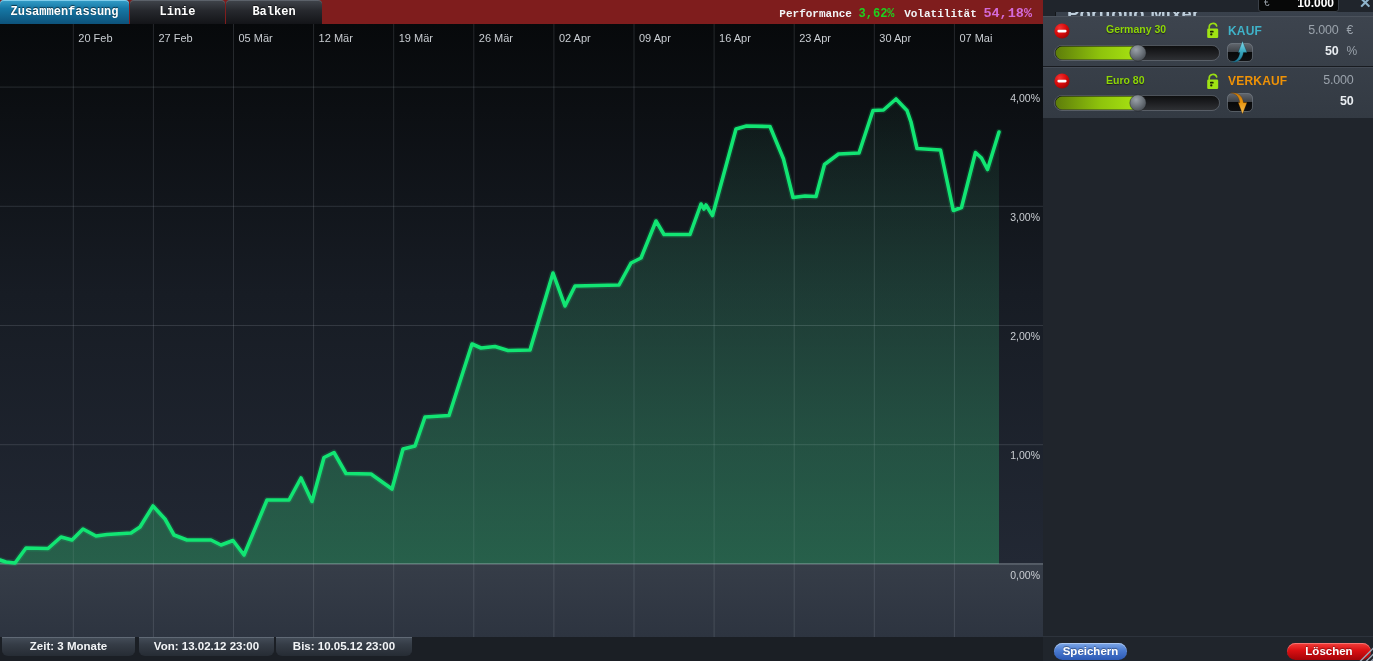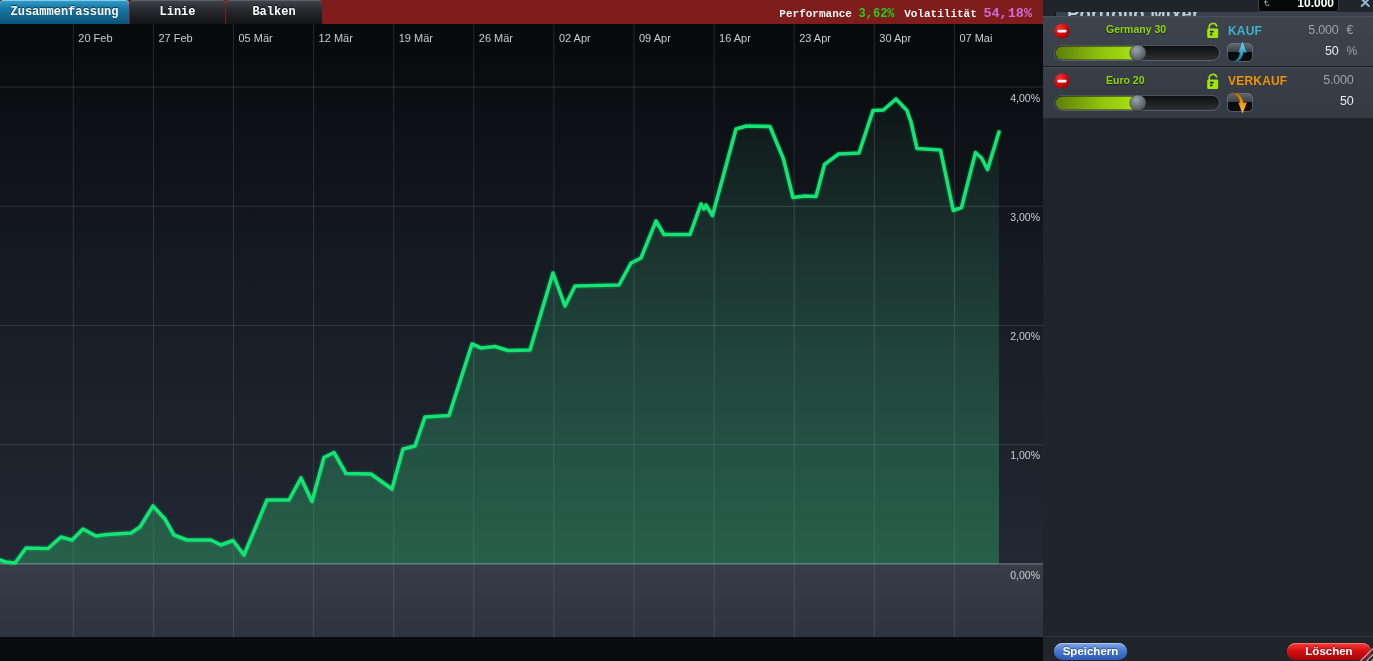--- a/index.html
+++ b/index.html
@@ -44,21 +44,21 @@
 #pinput .val { position:absolute; right:4px; top:4px; font-size:12px; font-weight:bold; color:#fff; }
 #pclose { position:absolute; left:316px; top:-6px; font-size:15px; font-weight:bold; color:#8fb4cc; }
 #prows { position:absolute; left:0; top:16px; width:330px; height:102px;
   background:linear-gradient(#3d444e,#333a43); box-shadow:inset 0 1px 0 #4b525c; }
 #rdiv { position:absolute; left:0; top:50px; width:330px; height:1px; background:#181b20;
   box-shadow:0 1px 0 #454c56; }
 .rname { position:absolute; left:35px; font-size:10.5px; font-weight:bold; color:#8ed607;
   text-shadow:0 1px 1px rgba(0,0,0,0.5);margin-left:28px; }
 .rside { position:absolute; left:185px; font-size:12px; font-weight:bold; letter-spacing:0.2px; }
 .amt { position:absolute; font-size:12.5px; letter-spacing:-0.2px; color:#9aa2ab; }
-.fifty { position:absolute; font-size:12.5px; font-weight:normal; letter-spacing:-0.2px; color:#e8ecf0; }
+.fifty { position:absolute; font-size:12.5px; font-weight:bold; letter-spacing:-0.2px; color:#e8ecf0; }
 .unit { position:absolute; left:303.5px; font-size:12px; color:#9aa2ab; }
 #pfoot { position:absolute; left:0; top:636px; width:330px; height:25px; border-top:1px solid #2d333c; }
 .btn { position:absolute; top:6px; height:17px; border-radius:8.5px; color:#fff; font-size:11.5px;
   font-weight:bold; text-align:center; line-height:17px; text-shadow:0 -1px 1px rgba(0,0,0,0.4); }
 #bsave { left:11px; width:73px; background:linear-gradient(#7fa9e8 0%,#4a7ad0 45%,#2c59b4 100%);
   box-shadow:inset 0 1px 0 rgba(200,220,250,0.6); }
 #bdel { left:244px; width:84px; background:linear-gradient(#f4403c 0%,#d90f12 45%,#a30408 100%);
   box-shadow:inset 0 1px 0 rgba(255,160,160,0.55); }
 #grip { position:absolute; right:0; bottom:0; width:16px; height:16px; }
 </style></head>
@@ -149,20 +149,25 @@
         <text x="959.4" y="17.5" class="dt">07 Mai</text>
       </g>
 <g>
         <text x="1040" y="77.7" class="pt" text-anchor="end">4,00%</text>
         <text x="1040" y="196.9" class="pt" text-anchor="end">3,00%</text>
         <text x="1040" y="316.1" class="pt" text-anchor="end">2,00%</text>
         <text x="1040" y="435.3" class="pt" text-anchor="end">1,00%</text>
         <text x="1040" y="554.5" class="pt" text-anchor="end">0,00%</text>
       </g>
 </svg>
+<div id="cfoot">
+  <div class="fbox" style="left:2px;width:133px">Zeit: 3 Monate</div>
+  <div class="fbox" style="left:139px;width:135px">Von: 13.02.12 23:00</div>
+  <div class="fbox" style="left:276px;width:136px">Bis: 10.05.12 23:00</div>
+</div>
 <div id="panel">
   <div id="phead">
         <div id="ptitle">Portfolio Mixer</div>
       </div>
   <div id="pinput">
         <span class="eur">€</span>
         <span class="val">10.000</span>
       </div>
   <div id="pclose">✕</div>
   <div id="prows">
@@ -232,21 +237,21 @@
 <defs>
             <radialGradient id="rg10.557.0" cx="0.35" cy="0.3" r="0.8">
 <stop offset="0" stop-color="#f63434"></stop>
               <stop offset="0.55" stop-color="#d50a0a"></stop>
               <stop offset="1" stop-color="#8f0404"></stop>
 </radialGradient>
           </defs>
 <circle cx="8" cy="8" r="7.6" fill="url(#rg10.557.0)"></circle>
 <rect x="3.4" y="6.7" width="9.2" height="2.7" rx="1.3" fill="#ffffff"></rect>
 </svg>
-<div class="rname" style="top:57.5px">Euro 20</div>
+<div class="rname" style="top:57.5px">Euro 80</div>
 <svg style="position:absolute;left:162.5px;top:56.5px" width="14" height="17" viewBox="0 0 14 17">
 <path d="M3.2 6.3 C2.9 3.7 4.1 1.9 6.2 1.5 C8.2 1.1 10.1 2.1 10.7 3.9" fill="none" stroke="#9ade12" stroke-width="1.6" stroke-linecap="round"></path>
 <rect x="1.2" y="6.4" width="11" height="9.6" rx="1.3" fill="#a0e414"></rect>
 <rect x="4.0" y="8.8" width="3.6" height="1.7" rx="0.5" fill="#1d2603"></rect>
 <circle cx="5.3" cy="12.4" r="1.15" fill="#1d2603"></circle>
 </svg>
 <div class="rside" style="top:58.0px;color:#ef9206">VERKAUF</div>
 <div class="amt" style="top:57.0px;right:19.5px">5.000</div>
 
 <svg style="position:absolute;left:10.5px;top:79.0px;overflow:visible" width="166" height="16" viewBox="0 0 166 16">

